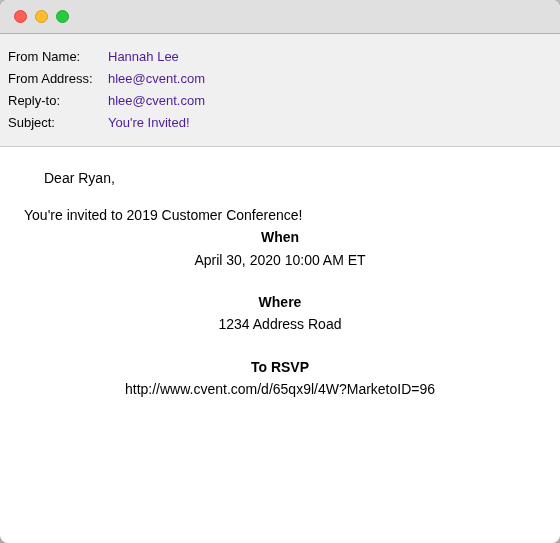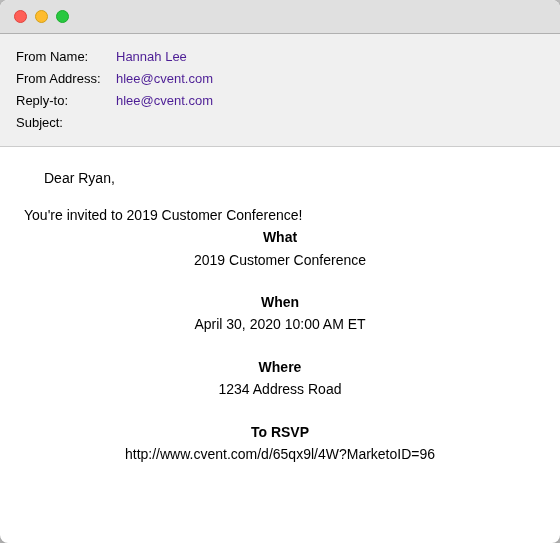--- a/index.html
+++ b/index.html
@@ -41,21 +41,21 @@
       border-radius: 50%;
       display: inline-block;
     }
 
     .traffic-light.close { background: #ff5f57; border: 1px solid #e0443e; }
     .traffic-light.minimize { background: #febc2e; border: 1px solid #d4a017; }
     .traffic-light.maximize { background: #28c840; border: 1px solid #1aad2d; }
 
     .header-area {
       background: #f0f0f0;
-      padding: 12px 16px;
+      padding: 12px 8px;
       border-bottom: 1px solid #cccccc;
       font-size: 13px;
       line-height: 1.7;
       color: #000;
     }
 
     .header-row {
       display: flex;
       gap: 0;
     }
@@ -118,31 +118,28 @@
     <div class="header-row">
       <span class="header-label">From Address:</span>
       <span class="header-value">hlee@cvent.com</span>
     </div>
     <div class="header-row">
       <span class="header-label">Reply-to:</span>
       <span class="header-value">hlee@cvent.com</span>
     </div>
     <div class="header-row">
       <span class="header-label">Subject:</span>
+      <span class="header-value">You're Invited!</span>
     </div>
   </div>
 
   <div class="email-body">
     <p class="greeting">Dear Ryan,</p>
     <p class="intro">You're invited to 2019 Customer Conference!</p>
 
-    <div class="section">
-      <div class="section-title">What</div>
-      <div class="section-content">2019 Customer Conference</div>
-    </div>
 
     <div class="section">
       <div class="section-title">When</div>
       <div class="section-content">April 30, 2020 10:00 AM ET</div>
     </div>
 
     <div class="section">
       <div class="section-title">Where</div>
       <div class="section-content">1234 Address Road</div>
     </div>

